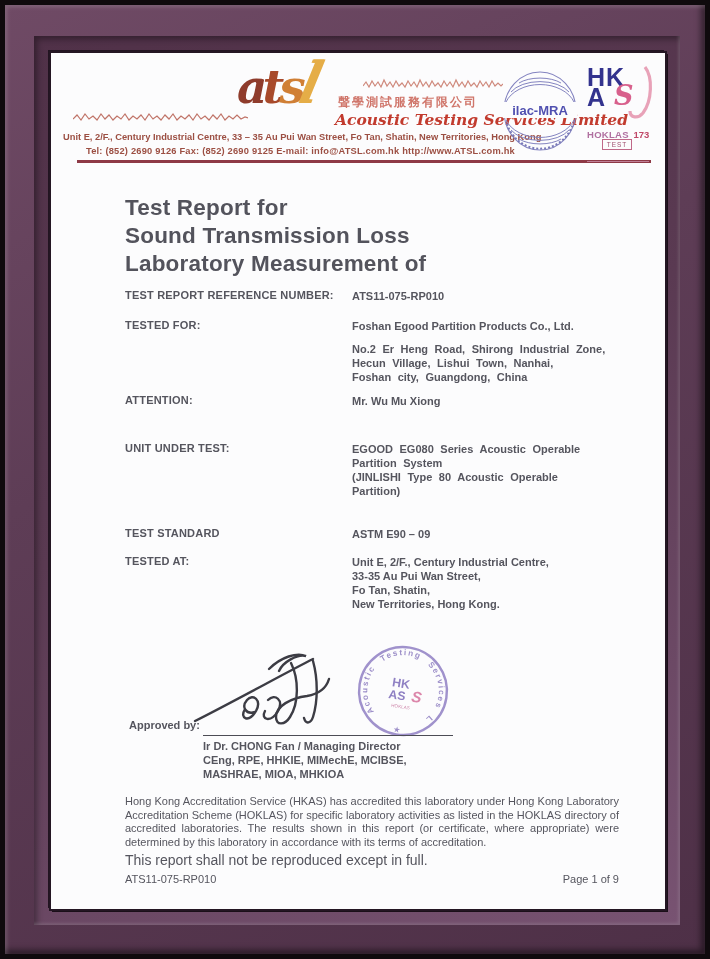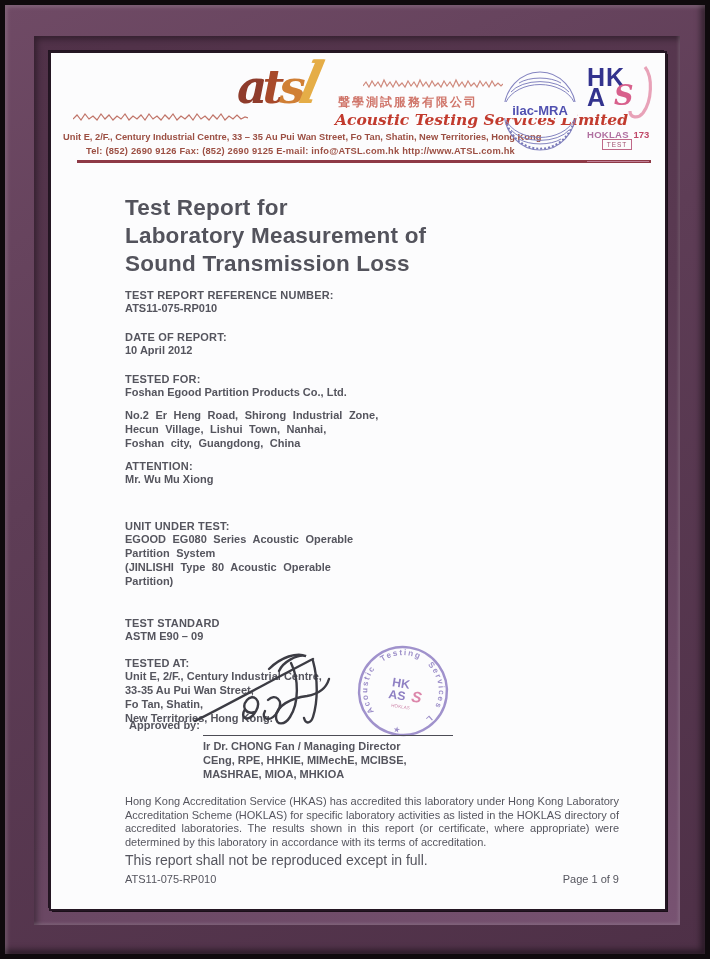--- a/index.html
+++ b/index.html
@@ -70,21 +70,21 @@
     position:absolute;left:15px;top:72px;width:28px;text-align:center;
     border:1px solid #c06888;font-size:6.5px;color:#a05070;letter-spacing:1px;padding:1px 0;
   }
   
   .title{
     position:absolute;left:74px;top:141px;
     font-size:22.5px;font-weight:bold;color:#53535c;line-height:28px;letter-spacing:.2px;
   }
   
   .details{position:absolute;left:74px;top:236px;width:494px;font-size:11px;font-weight:bold;color:#55555e;}
-  .drow{display:flex;flex-direction:column;}
+  .drow{display:flex;}
   .dlabel{width:227px;flex:none;letter-spacing:.2px;}
   .dvalue{width:267px;white-space:pre-line;line-height:14px;}
   .gap16{margin-bottom:16px;}
   .gap9{margin-bottom:9px;}
   .gap10{margin-bottom:10px;}
   .gap29{margin-bottom:29px;margin-top:34px;}
   .gap14{margin-bottom:14px;}
   .ws{word-spacing:3.5px;}
   
   .approved{position:absolute;left:78px;top:666px;font-size:11px;font-weight:bold;color:#55555e;}
@@ -153,32 +153,28 @@
     <span class="swoosh-s">S</span>
     <div class="hoklas-line">
       <span class="scheme">HOKLAS</span>
       <span class="scheme-no">173</span>
     </div>
     <div class="test-box">TEST</div>
   </div>
 
   <div class="title">
     <div>Test Report for</div>
+    <div>Sound Transmission Loss</div>
     <div>Laboratory Measurement of</div>
-    <div>Sound Transmission Loss</div>
   </div>
 
   <div class="details">
     <div class="drow gap16">
       <div class="dlabel">TEST REPORT REFERENCE NUMBER:</div>
       <div class="dvalue">ATS11-075-RP010</div>
-    </div>
-    <div class="drow gap16">
-      <div class="dlabel">DATE OF REPORT:</div>
-      <div class="dvalue">10 April 2012</div>
     </div>
     <div class="drow gap9">
       <div class="dlabel">TESTED FOR:</div>
       <div class="dvalue">Foshan Egood Partition Products Co., Ltd.</div>
     </div>
     <div class="drow gap10">
       <div class="dlabel"></div>
       <div class="dvalue ws">No.2 Er Heng Road, Shirong Industrial Zone,
 Hecun Village, Lishui Town, Nanhai,
 Foshan city, Guangdong, China</div>

